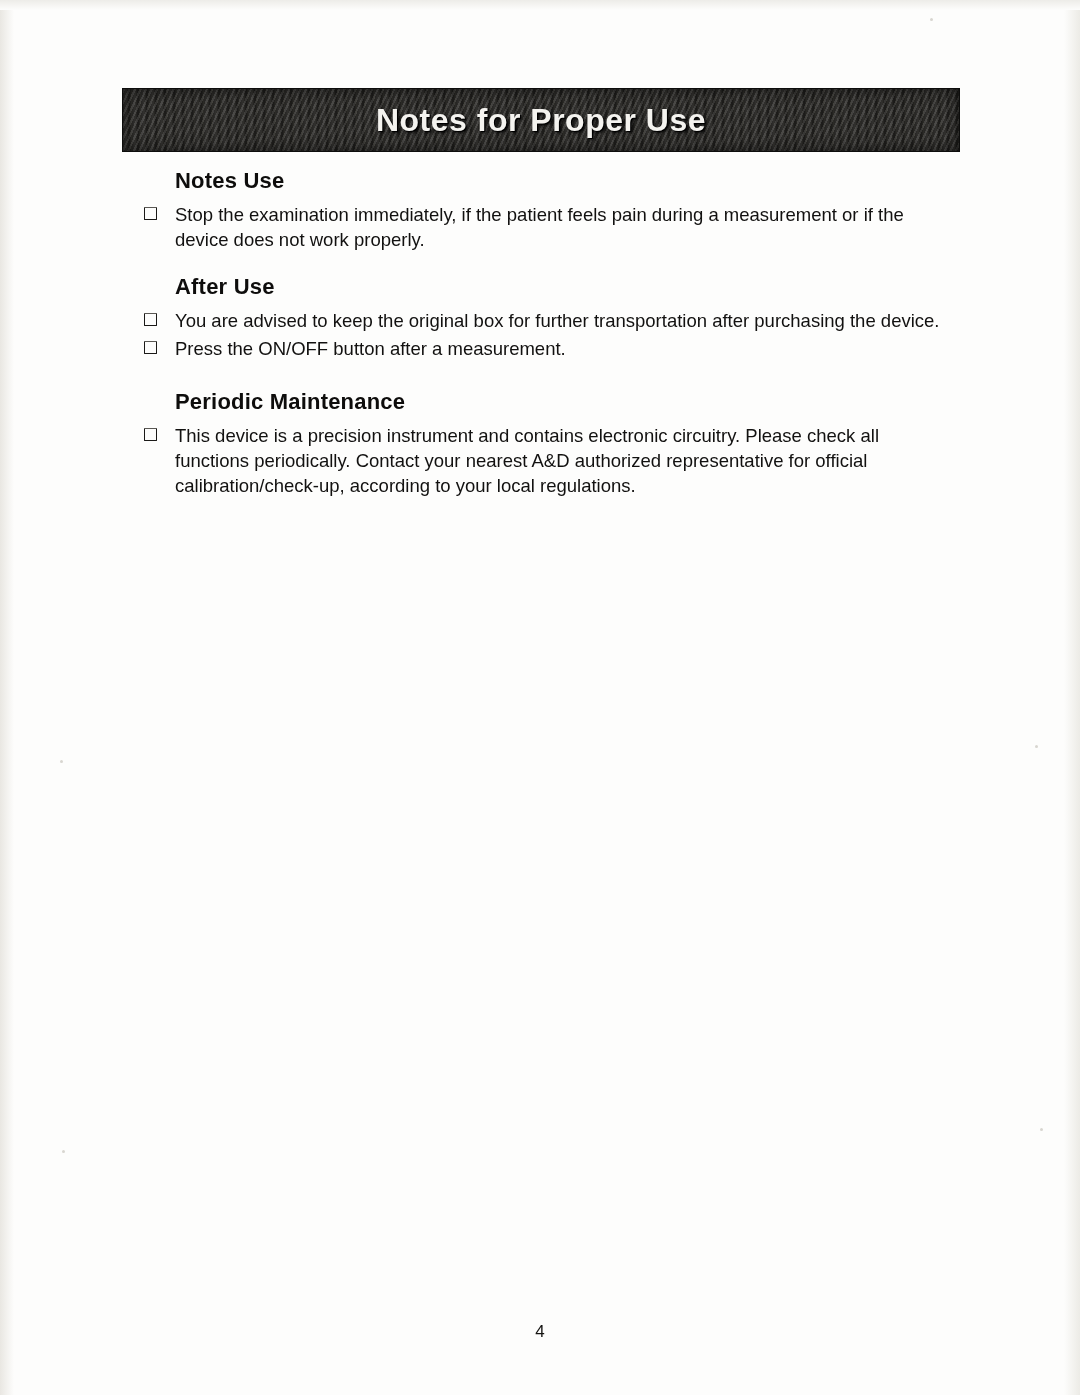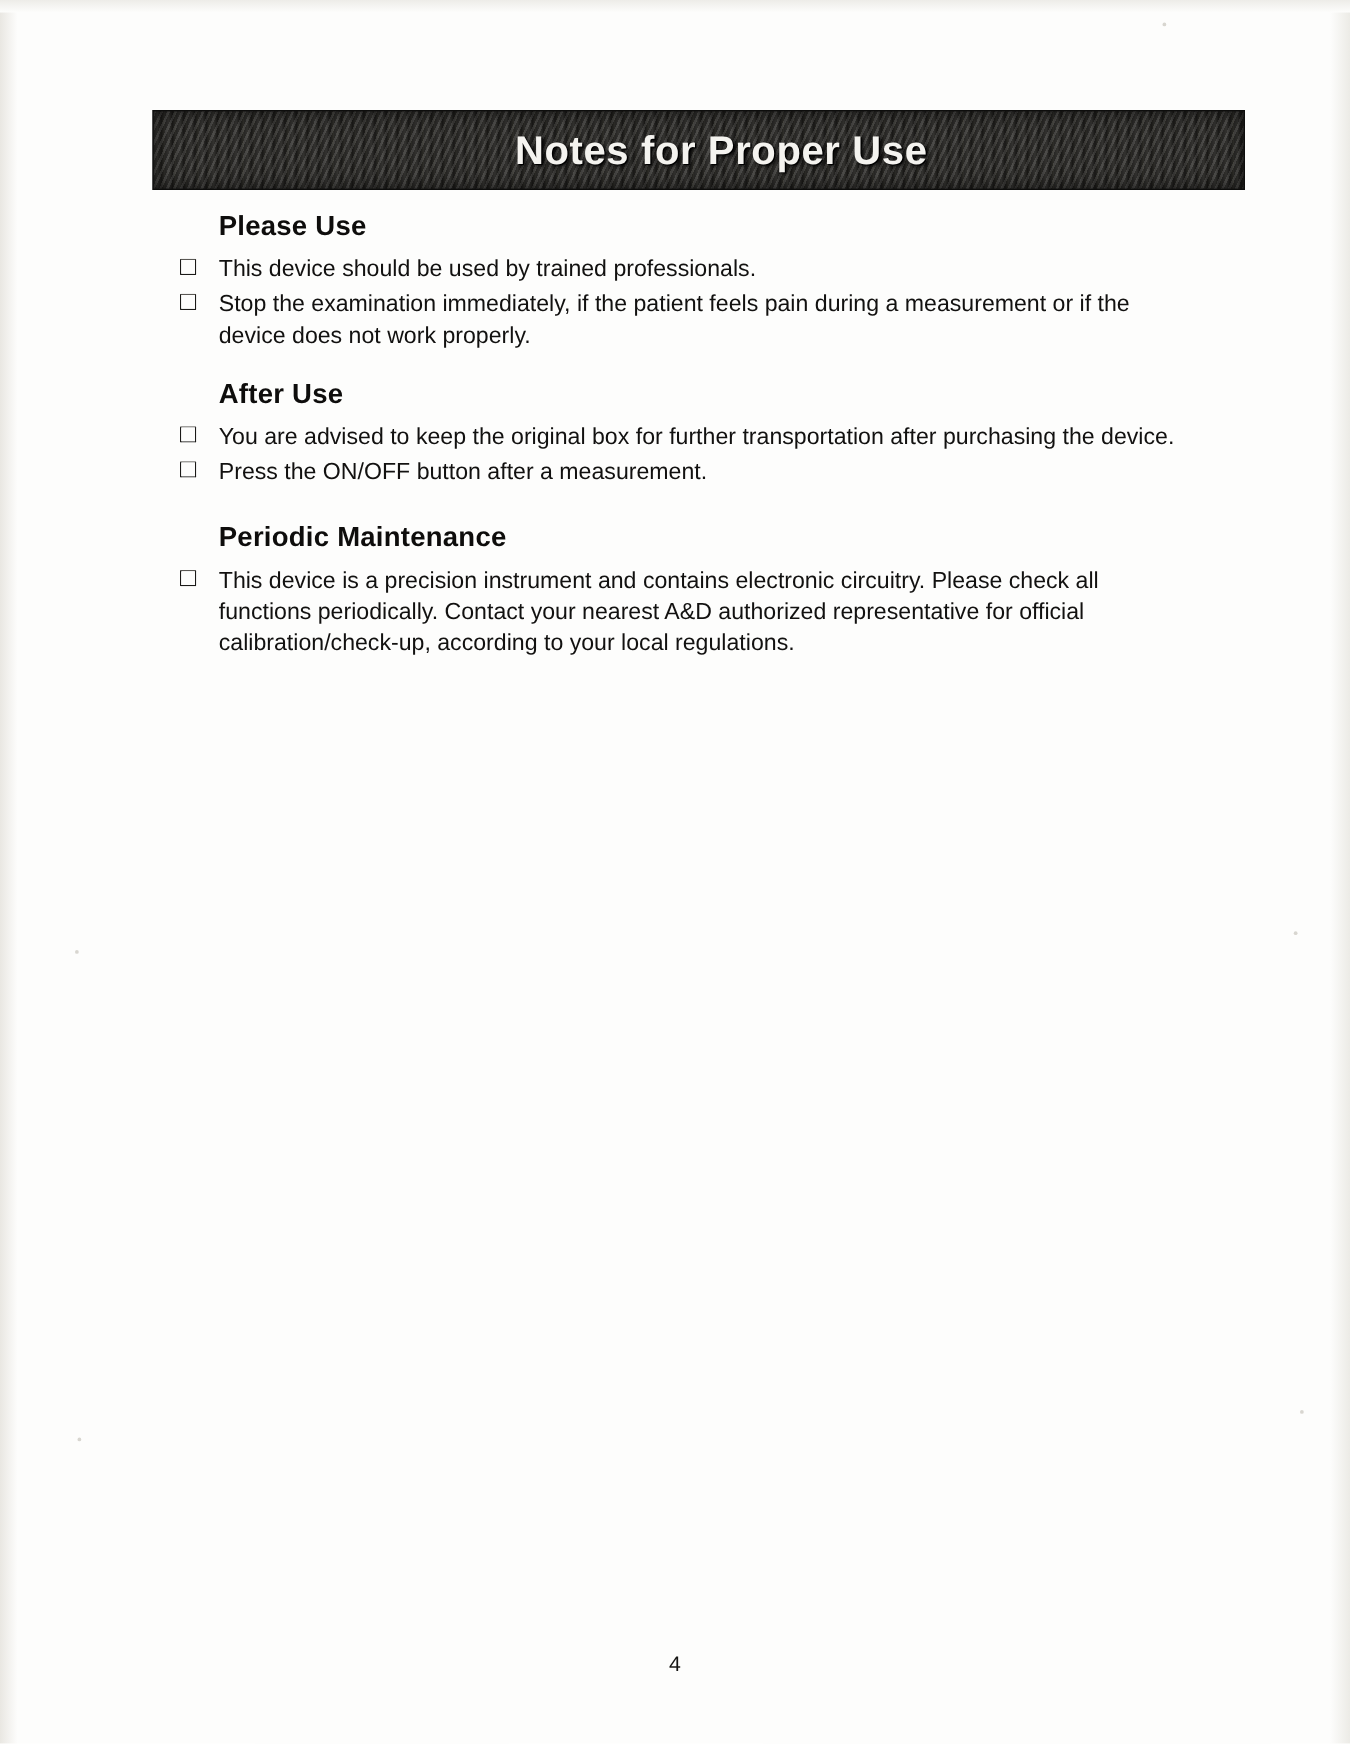--- a/index.html
+++ b/index.html
@@ -45,21 +45,20 @@
     height: 62px;
     background:
       repeating-linear-gradient(115deg, rgba(255,255,255,0.10) 0px, rgba(255,255,255,0.10) 2px, rgba(0,0,0,0.12) 2px, rgba(0,0,0,0.12) 5px),
       repeating-linear-gradient(to right, #2b2a28 0px, #3a3936 3px, #1c1b19 6px, #35342f 9px),
       #232220;
     border: 1px solid #0d0d0c;
     box-shadow: inset 0 0 14px rgba(0,0,0,0.6);
     display: flex;
     align-items: center;
     justify-content: center;
-    padding-left: 36px;
   }
   .banner-title {
     font-size: 32px;
     font-weight: bold;
     letter-spacing: 0.5px;
     color: #f4f3ef;
     text-shadow: 1px 1px 0 #000, 2px 2px 3px rgba(0,0,0,0.85);
     font-family: "Liberation Sans", sans-serif;
   }
 
@@ -140,26 +139,22 @@
   <div class="speck" style="left:62px; top:1150px; width:3px; height:3px;"></div>
   <div class="speck" style="left:1040px; top:1128px; width:3px; height:3px;"></div>
 
   <div class="banner">
     <span class="banner-title">Notes for Proper Use</span>
   </div>
 
   <div class="content">
 
     <div class="section during">
-      <h2 class="section-title">Please Use</h2>
+      <h2 class="section-title">Notes Use</h2>
       <ul class="bullets">
-        <li>
-          <span class="box"></span>
-          <span>This device should be used by trained professionals.</span>
-        </li>
         <li>
           <span class="box"></span>
           <span>Stop the examination immediately, if the patient feels pain during a measurement or if the device does not work properly.</span>
         </li>
       </ul>
     </div>
 
     <div class="section after">
       <h2 class="section-title">After Use</h2>
       <ul class="bullets">

